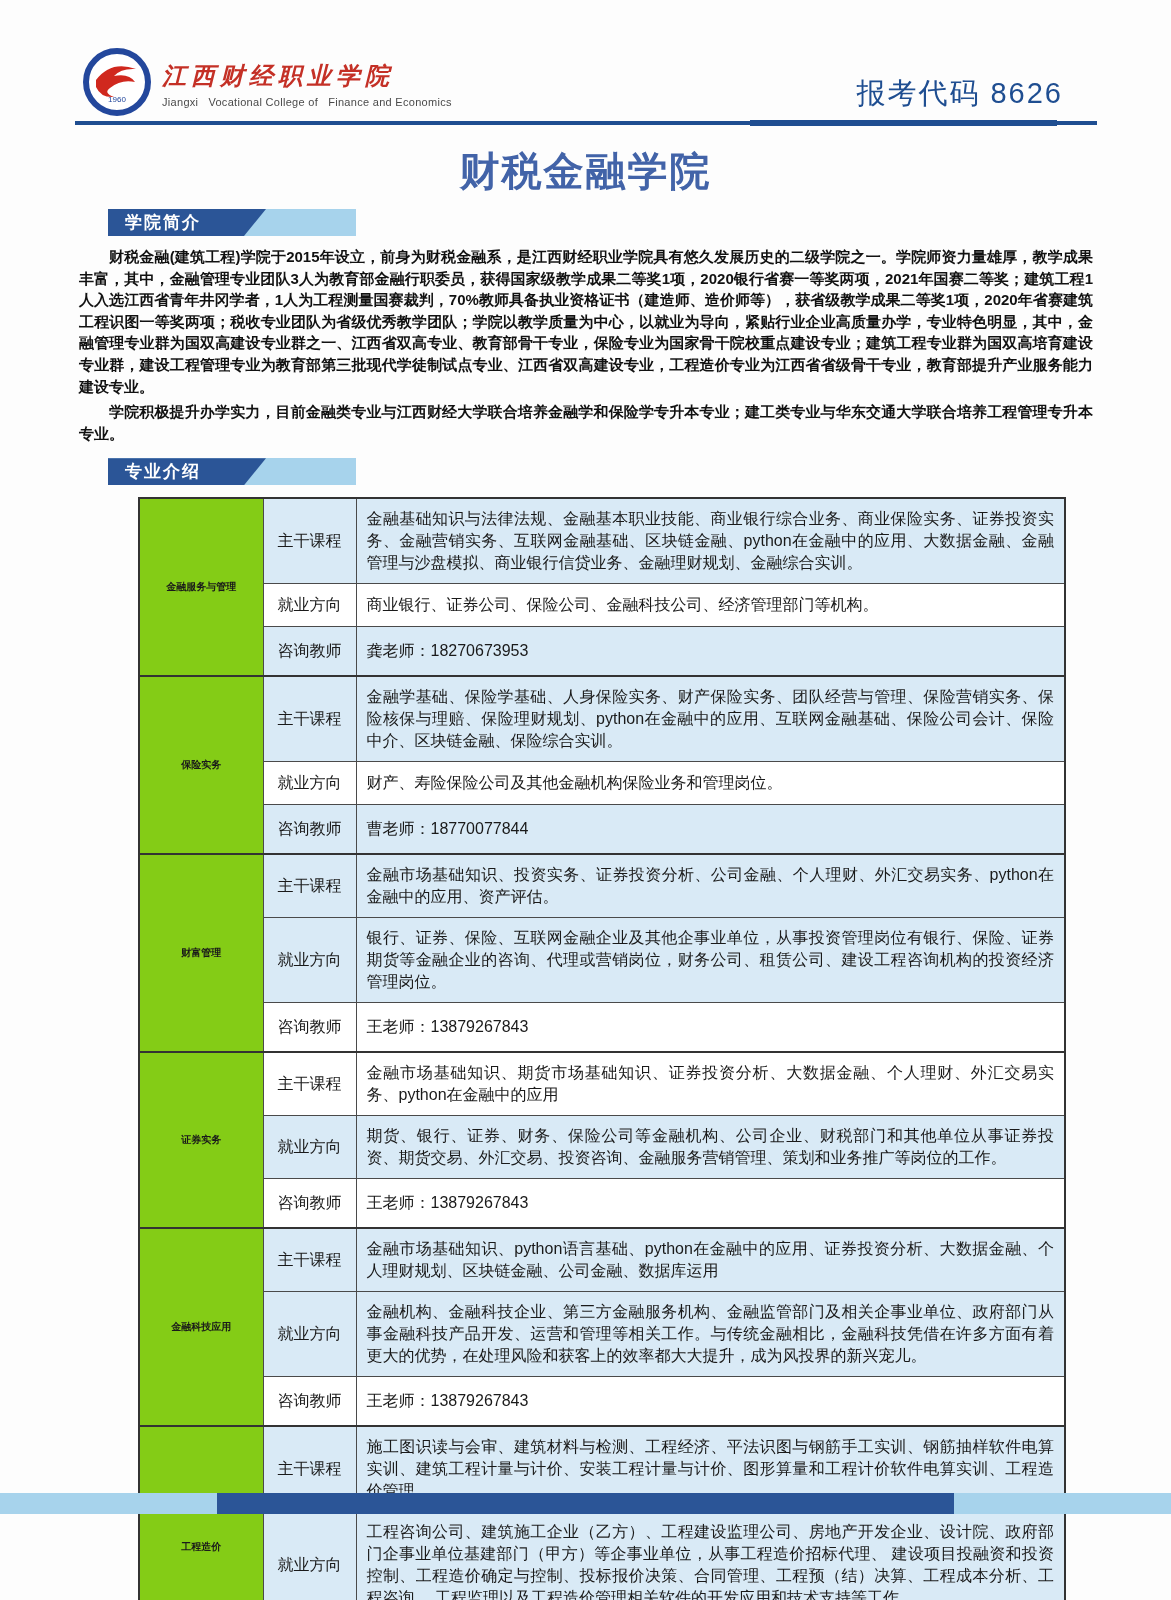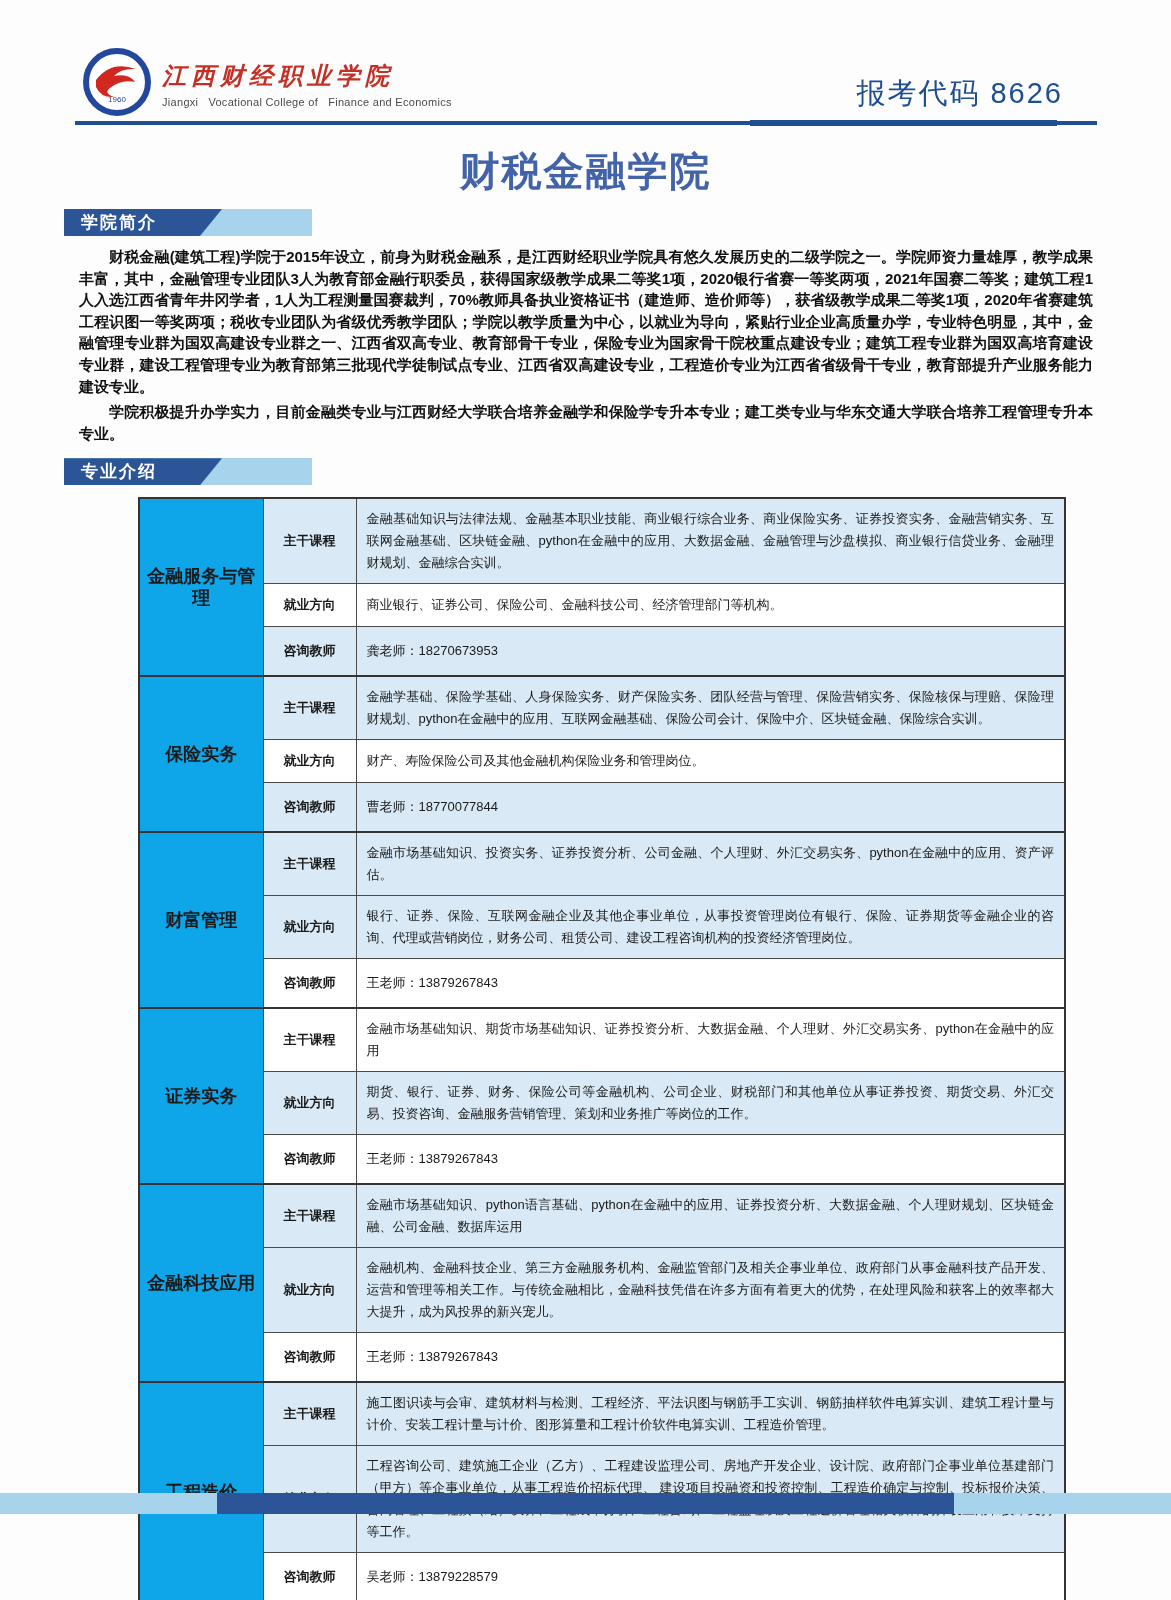--- a/index.html
+++ b/index.html
@@ -28,21 +28,21 @@
   }
   .header-rule{position:absolute;left:75px;right:74px;top:121px;height:4px;background:var(--accent-dark,#1f4e91);}
   .header-rule-thick{position:absolute;left:750px;width:307px;top:120px;height:6px;background:var(--accent-dark,#1f4e91);}
   
   .page-title{
     text-align:center;font-size:40px;font-weight:bold;letter-spacing:2px;
     color:var(--title-blue,#4263a8);
     margin:12px 0 10px 0;
   }
   
-  .banner{position:relative;height:27px;margin-left:64px;margin-top:10px;}
+  .banner{position:relative;height:27px;margin-left:108px;margin-top:10px;}
   .banner-light{
     position:absolute;left:0;top:0;width:248px;height:27px;
     background:var(--banner-light,#a7d3ec);
   }
   .banner-dark{
     position:absolute;left:0;top:0;width:158px;height:27px;
     background:var(--banner-dark,#2b5597);
     clip-path:polygon(0 0,100% 0,calc(100% - 22px) 100%,0 100%);
     display:flex;align-items:center;
   }
@@ -55,33 +55,33 @@
   }
   
   .majors-table{
     margin:12px 0 0 138px;
     width:928px;
     border-collapse:collapse;
     table-layout:fixed;
   }
   .majors-table td{
     border:1px solid #4a4a4a;
-    font-size:13px;line-height:22px;
+    font-size:16px;line-height:22px;
     vertical-align:middle;
   }
   .majors-table{border:2px solid #333;}
   .majors-table tbody{border-top:2px solid #333;border-bottom:2px solid #333;}
   .col-major{width:124px;}
   .col-label{width:93px;}
   td.major{
-    text-align:center;font-weight:bold;font-size:18px;
-    background:#0ea5e9;padding:4px;
+    text-align:center;font-weight:bold;font-size:10px;
+    background:#84cc16;padding:4px;
   }
   td.label{
-    text-align:center;font-weight:bold;padding:10px 0;
+    text-align:center;font-weight:normal;padding:10px 0;
   }
   td.content{padding:9px 10px;text-align:justify;}
   td.teacher{padding:13px 10px;}
   .c-b{background:var(--cell-blue,#d9eaf6);}
   .c-w{background:var(--cell-white,#ffffff);}
   
   .footer{position:absolute;left:0;top:1493px;width:1171px;height:21px;display:flex;}
   .footer .f-light-l{width:217px;height:100%;background:var(--banner-light,#a7d3ec);}
   .footer .f-dark{width:737px;height:100%;background:var(--banner-dark,#2b5597);}
   .footer .f-light-r{flex:1;height:100%;background:var(--banner-light,#a7d3ec);}

